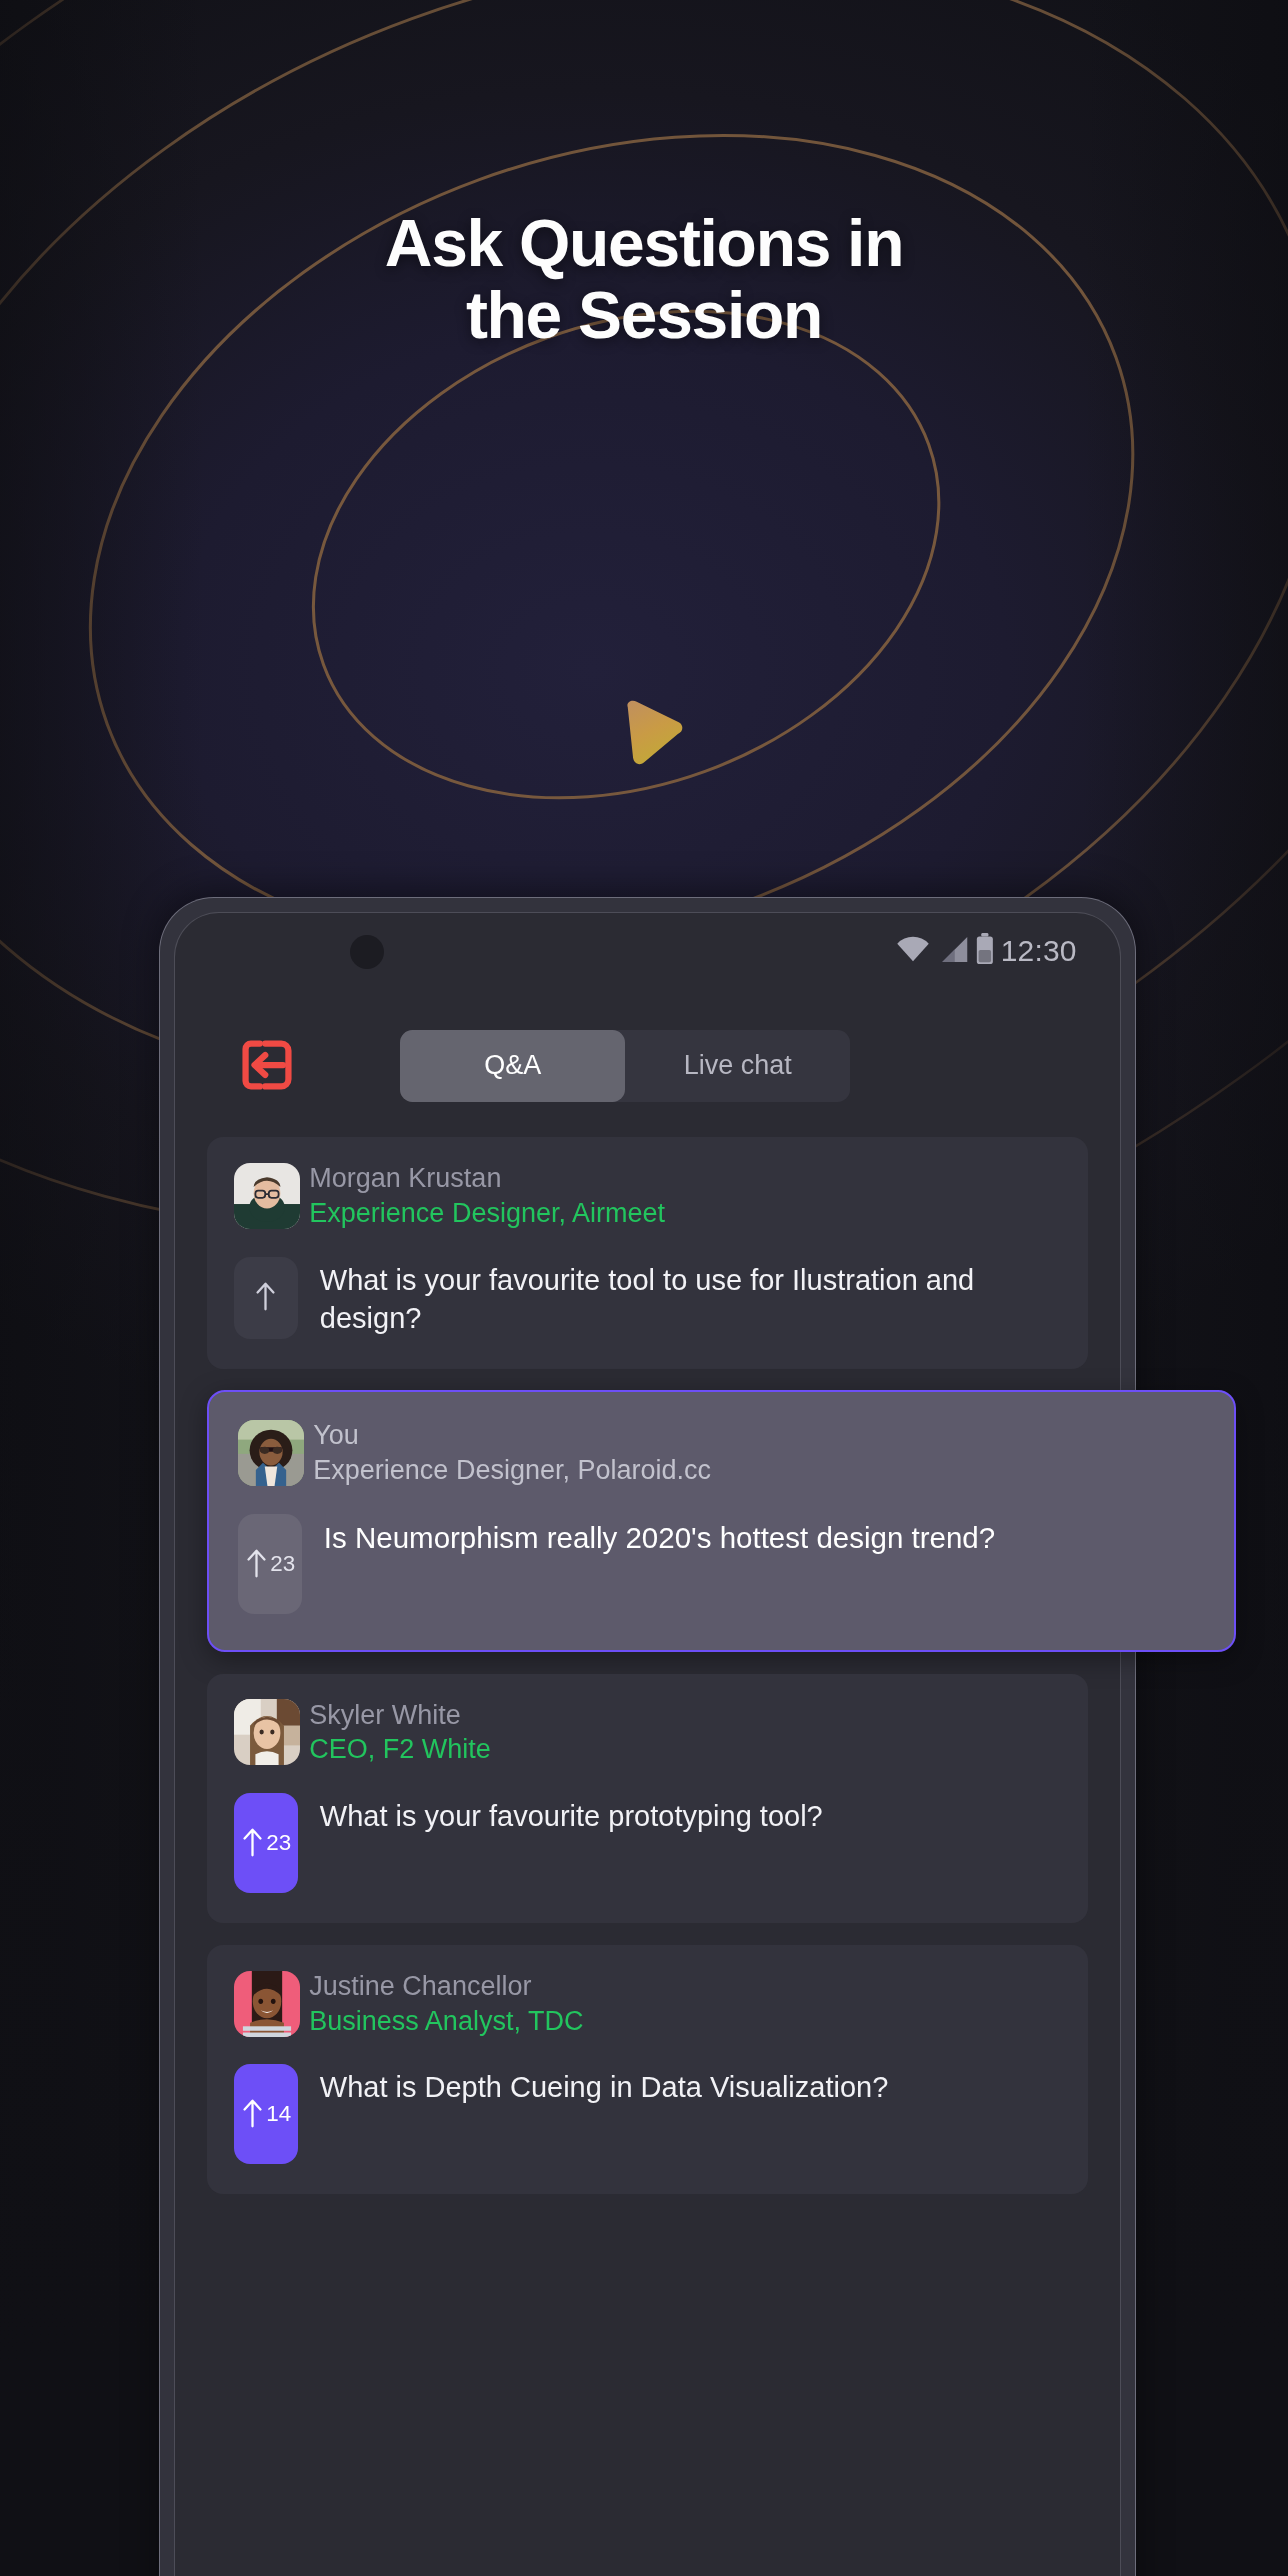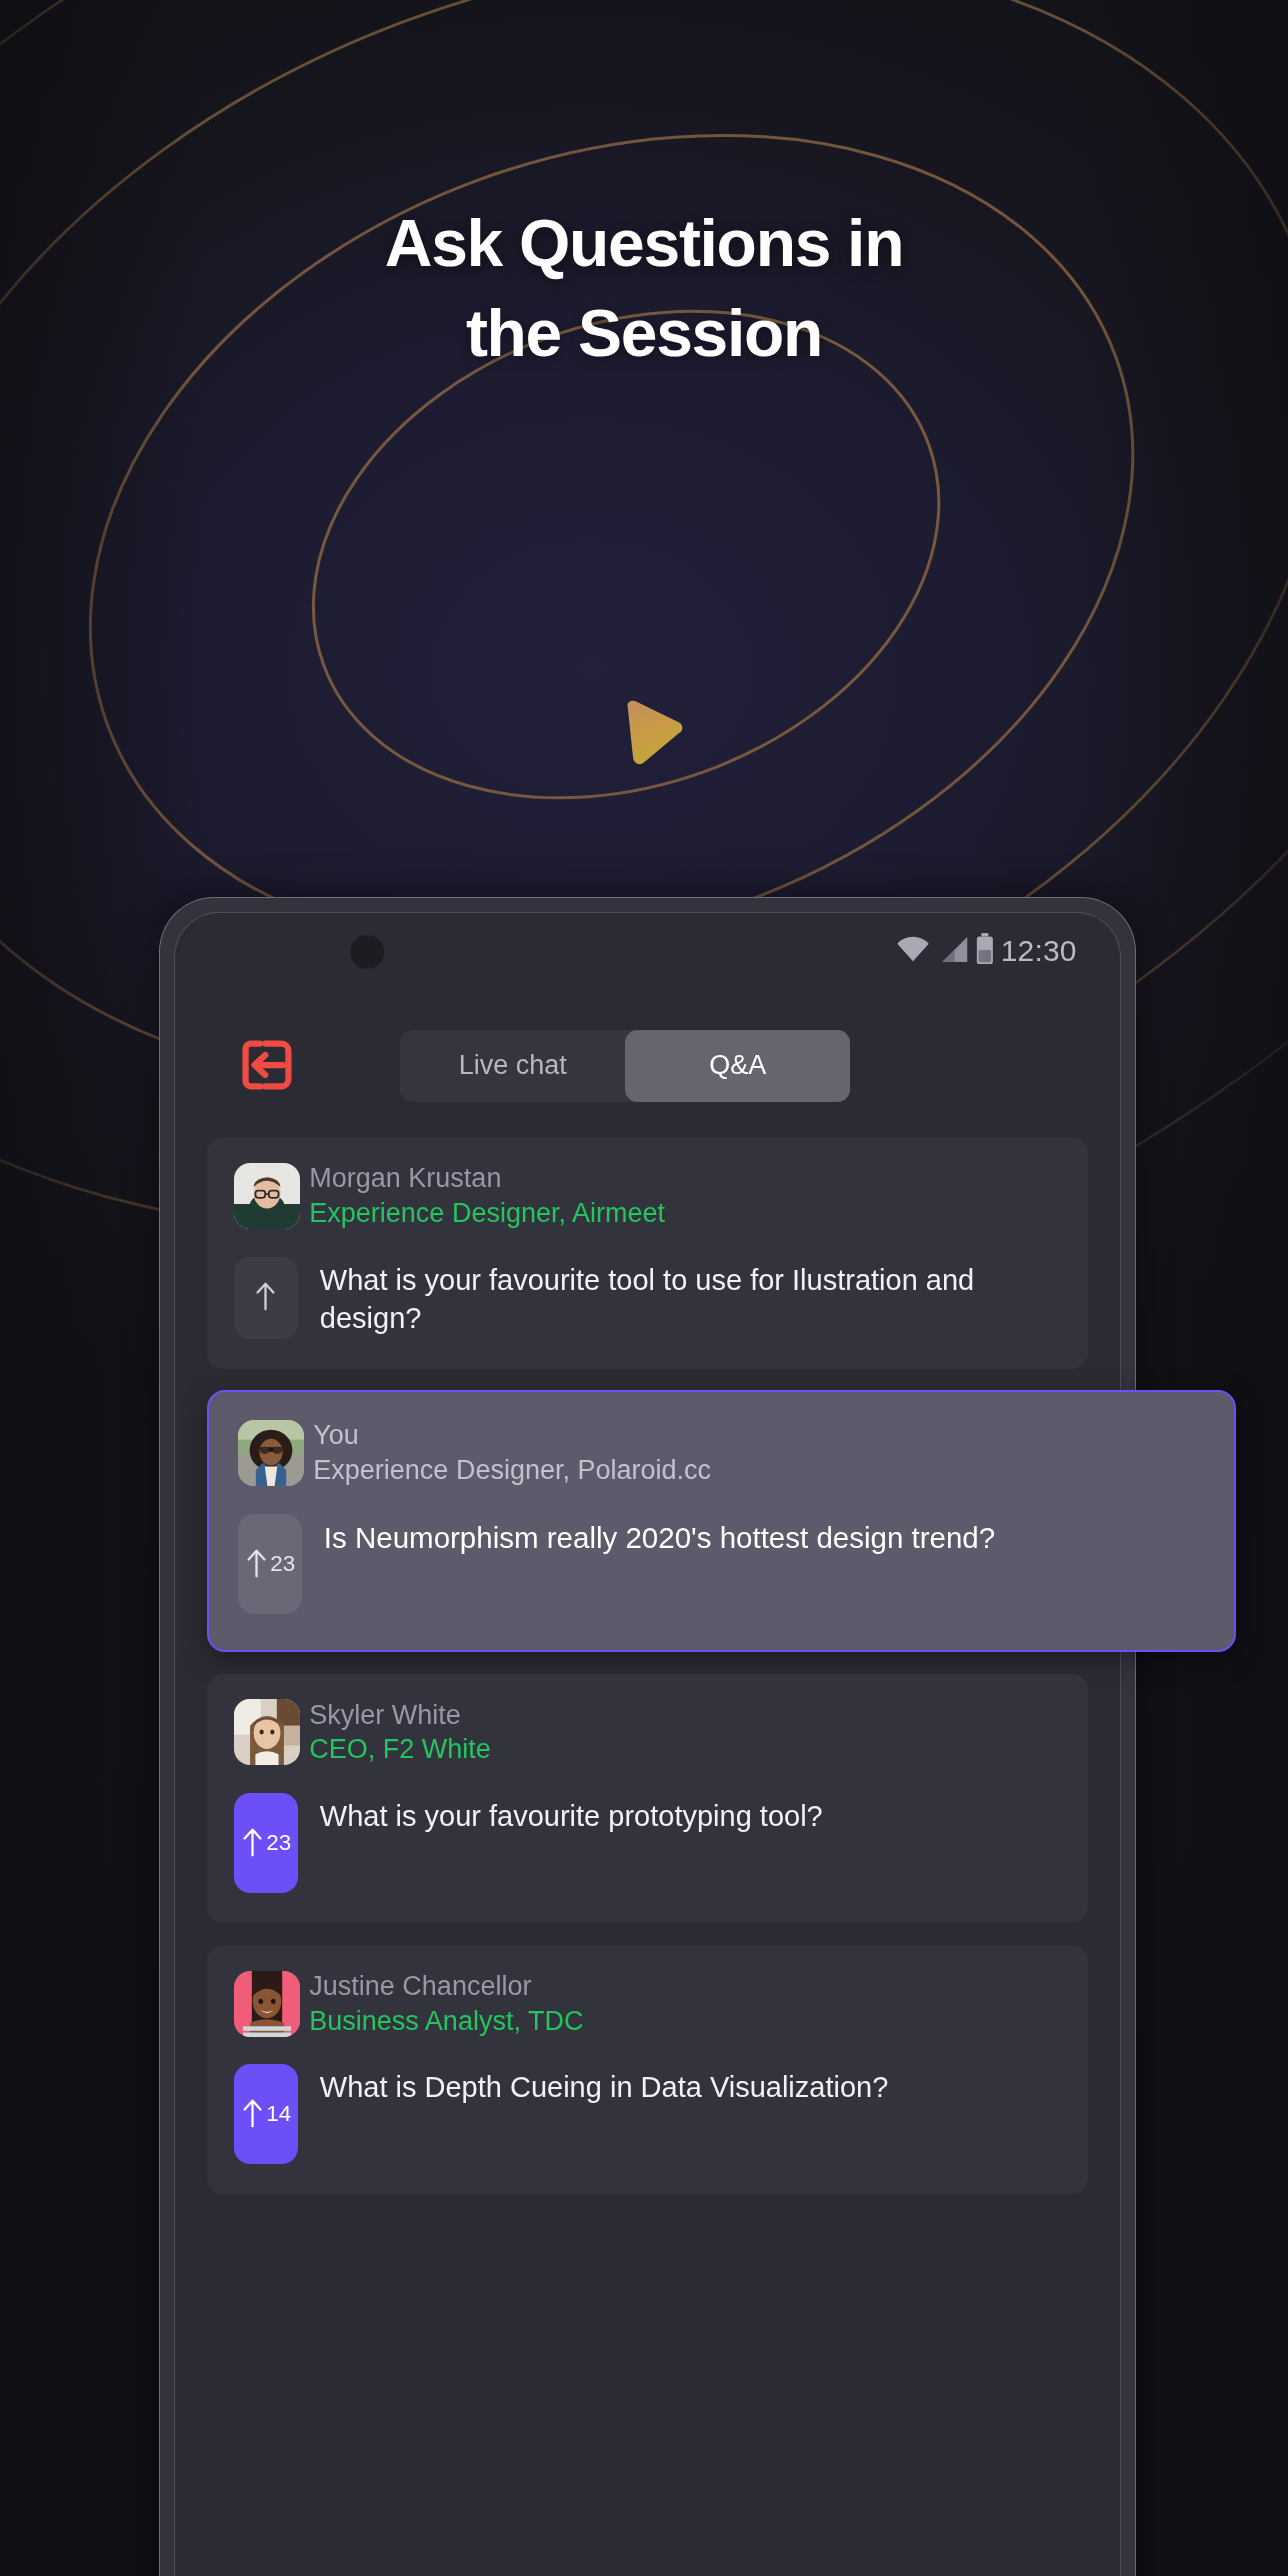--- a/index.html
+++ b/index.html
@@ -26,21 +26,21 @@
       linear-gradient(to right, rgba(12,12,16,.55) 0%, rgba(12,12,16,0) 16%, rgba(12,12,16,0) 84%, rgba(12,12,16,.55) 100%);
   }
 
   
   .headline{
     position:absolute;left:0;top:208px;width:1288px;
     text-align:center;color:#fdfdfd;
     font-size:66px;font-weight:700;line-height:1.09;letter-spacing:-1.3px;
     text-shadow:0 2.7px 12.5px rgba(0,0,0,.45);
   }
-  .headline .l2{display:block;margin-top:18px;}
+  .headline .l2{display:block;}
 
   .play-mark{
     position:absolute;left:617px;top:699px;width:68px;height:68px;
   }
 
   
   .phone{
     position:absolute;left:159px;top:897px;width:975px;height:1753px;
     background:#33333d;
     border-radius:55px 55px 0 0;
@@ -205,22 +205,22 @@
       <div class="tabrow">
         <div class="exit-btn">
           <svg width="50" height="52" viewBox="0 0 56 58" fill="none">
             <path d="M26 5 H44 A8 8 0 0 1 52 13 V45 A8 8 0 0 1 44 53 H26" stroke="#f04a44" stroke-width="7" stroke-linecap="round" fill="none"></path>
             <path d="M10 5 H20 M10 5 A6 6 0 0 0 4 11 V47 A6 6 0 0 0 10 53 H20" stroke="#f04a44" stroke-width="7" stroke-linecap="round" fill="none"></path>
             <path d="M46 29 H15" stroke="#f04a44" stroke-width="7" stroke-linecap="round"></path>
             <path d="M26 18 L14 29 L26 40" stroke="#f04a44" stroke-width="7" stroke-linecap="round" stroke-linejoin="round" fill="none"></path>
           </svg>
         </div>
         <div class="segmented">
+          <div class="seg active">Q&amp;A</div>
           <div class="seg">Live chat</div>
-          <div class="seg active">Q&amp;A</div>
         </div>
       </div>
 
       <div class="qalist">
 
         <div class="qcard">
           <div class="qhead">
             <div class="avatar">
               <svg viewBox="0 0 74 74">
                 <rect width="74" height="74" fill="#e8e6e3"></rect>

